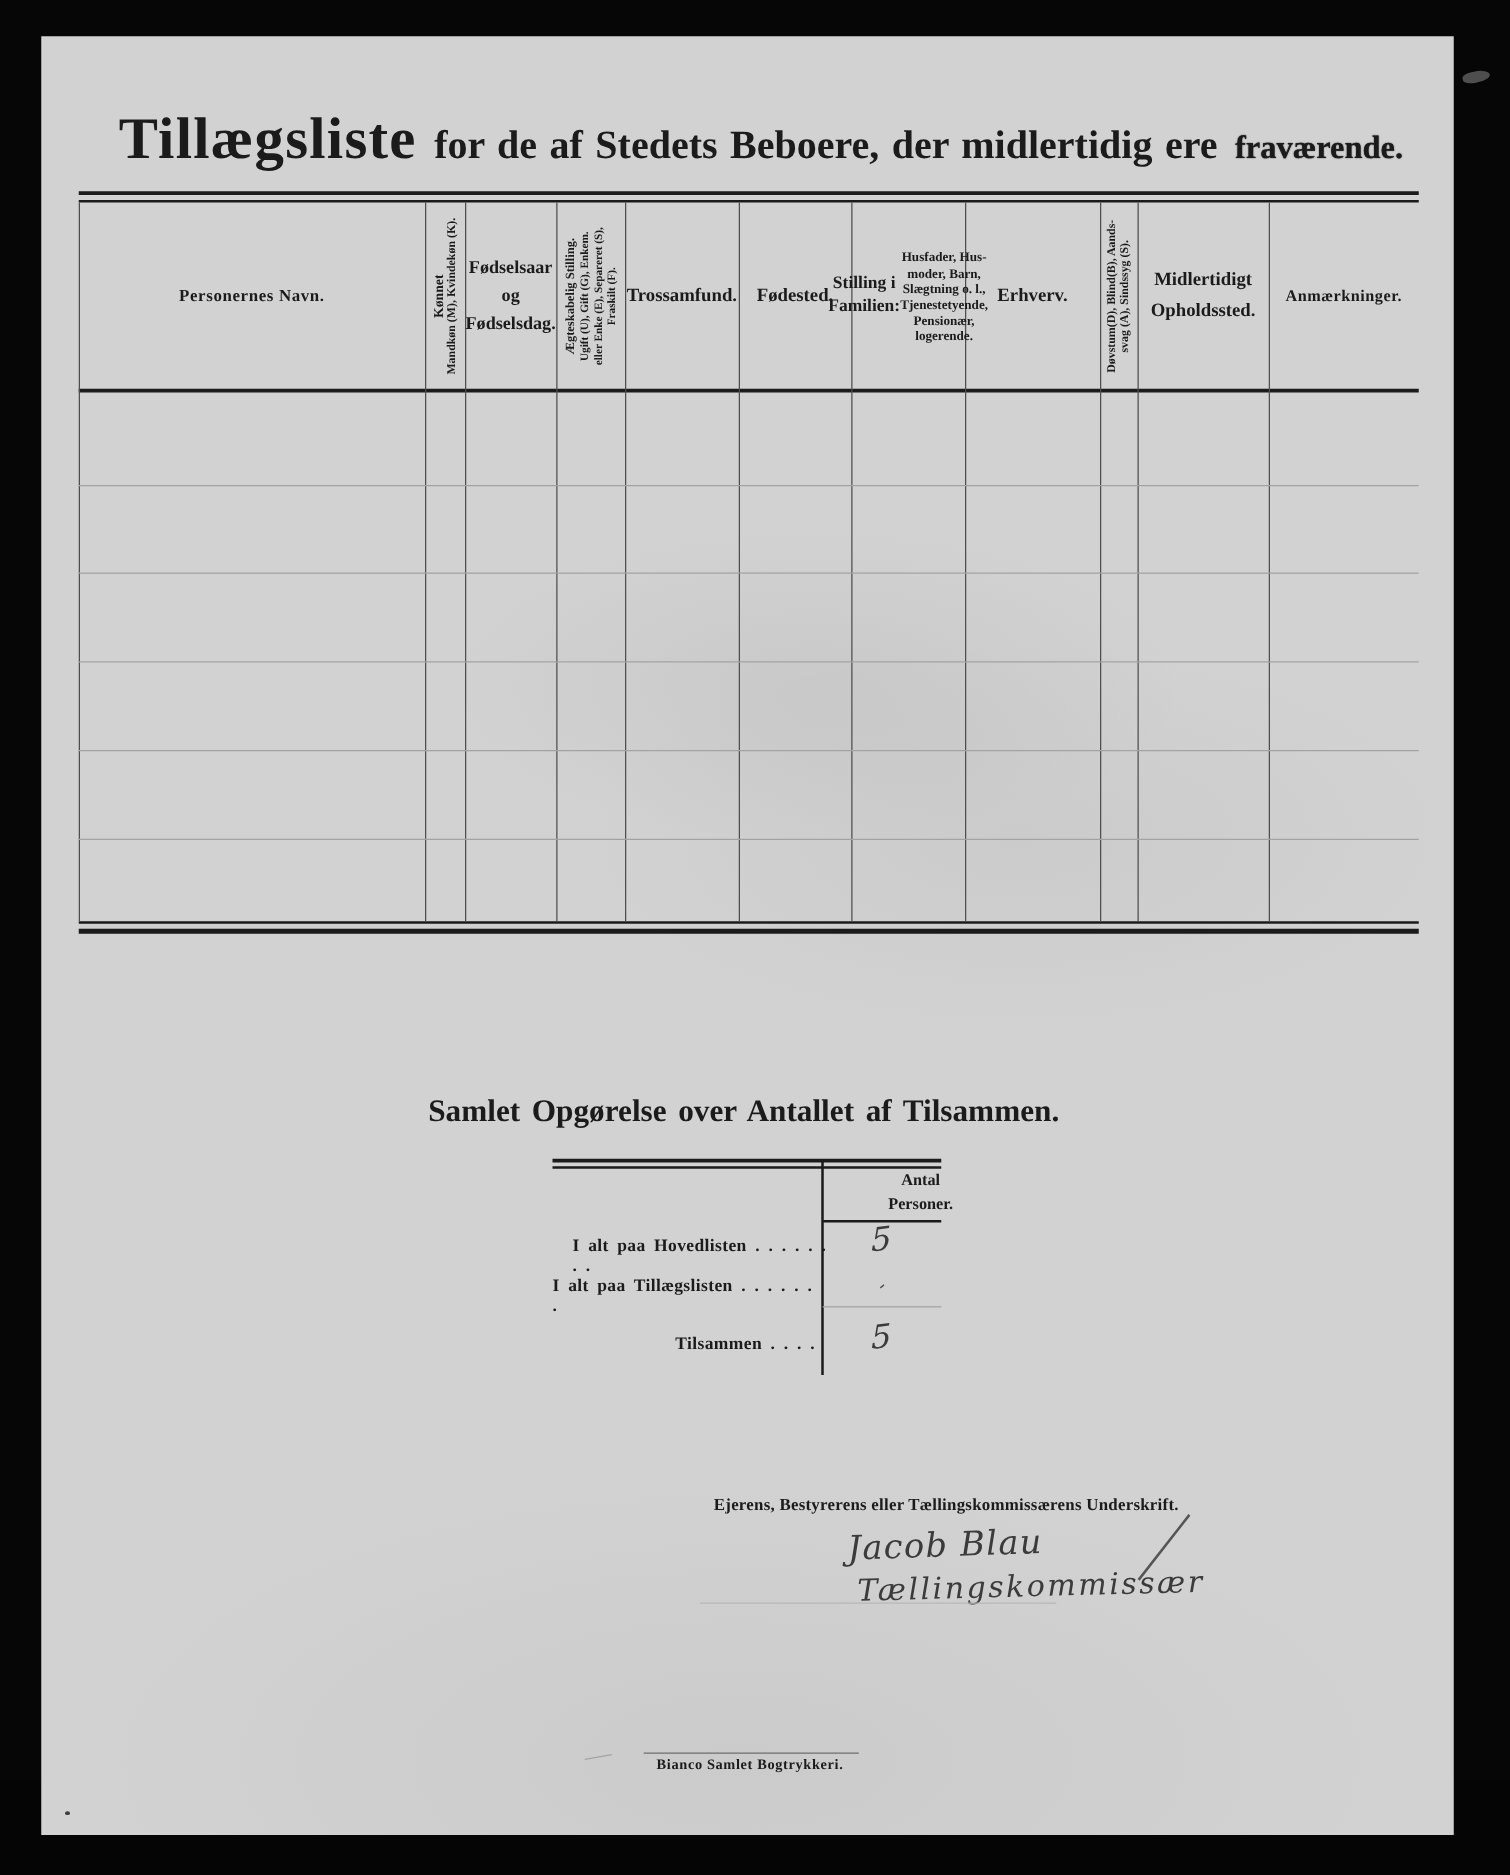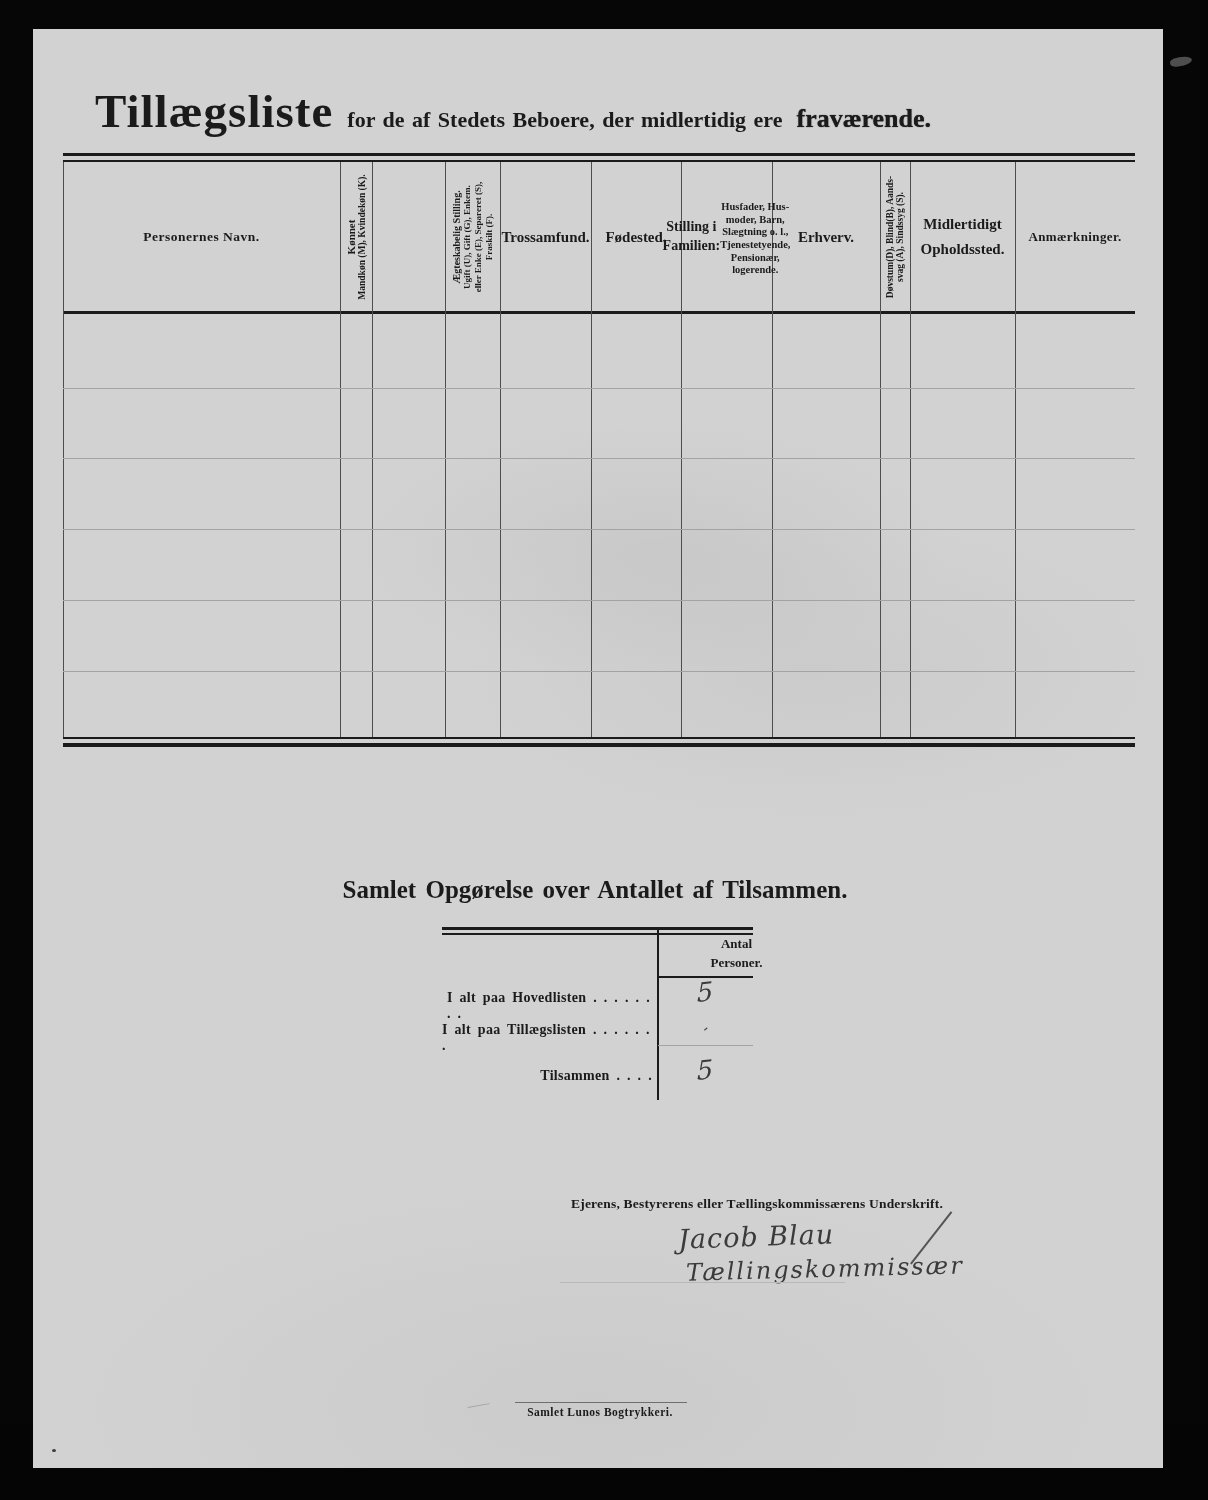--- a/index.html
+++ b/index.html
@@ -33,21 +33,21 @@
 <body>
 
 <div id="scan">
 
   <div class="abs" style="left:1170px;top:57px;width:22px;height:9px;background:#8a8a8a;opacity:.55;border-radius:40% 60% 50% 50%;transform:rotate(-12deg);"></div>
 
   <div id="page">
 
     <div class="abs" style="left:62px;top:55px;width:1010px;display:flex;align-items:baseline;gap:14px;white-space:nowrap;">
       <span style="font-size:47px;font-weight:bold;letter-spacing:1px;">Tillægsliste</span>
-      <span style="font-size:22px;font-weight:bold;word-spacing:2px;">for de af Stedets Beboere, der midlertidig ere</span>
+      <span style="font-size:32px;font-weight:bold;word-spacing:2px;">for de af Stedets Beboere, der midlertidig ere</span>
       <span style="font-size:26px;font-weight:bold;text-shadow:0 0 1px #1b1b1b;">fraværende.</span>
     </div>
 
     <div class="abs" style="left:30px;top:124px;width:1072px;height:594px;">
 
       <div class="abs ink" style="left:0;top:0;width:1072px;height:3px;"></div>
       <div class="abs ink" style="left:0;top:7px;width:1072px;height:2px;"></div>
 
       <div class="abs ink" style="left:0;top:158px;width:1072px;height:3px;"></div>
 
@@ -76,20 +76,25 @@
         <span>Personernes Navn.</span>
       </div>
 
       <div class="hcell" style="left:277px;width:32px;">
         <div class="rotwrap">
           <span style="font-size:11px;">Kønnet</span>
           <span style="font-size:9.5px;white-space:nowrap;">Mandkøn (M), Kvindekøn (K).</span>
         </div>
       </div>
 
+      <div class="hcell pre" style="left:309px;width:73px;font-size:14.5px;line-height:1.55;">
+        <span class="pre">Fødselsaar
+og
+Fødselsdag.</span>
+      </div>
 
       <div class="hcell" style="left:382px;width:55px;">
         <div class="rotwrap">
           <span style="font-size:10px;white-space:nowrap;">Ægteskabelig Stilling.</span>
           <span class="pre" style="font-size:9px;line-height:1.2;white-space:pre;">Ugift (U), Gift (G), Enkem.
 eller Enke (E), Separeret (S),
 Fraskilt (F).</span>
         </div>
       </div>
 
@@ -137,21 +142,21 @@
 
     <div class="abs" style="left:409px;top:898px;width:311px;height:173px;">
       <div class="abs ink" style="left:0;top:0;width:311px;height:2.5px;"></div>
       <div class="abs ink" style="left:0;top:6px;width:311px;height:1.5px;"></div>
       <div class="abs ink" style="left:215px;top:2px;width:2px;height:171px;"></div>
 
       <div class="abs center serifbold pre" style="left:216px;top:8px;width:95px;font-size:13px;line-height:1.45;padding-left:31px;">Antal
 Personer.</div>
       <div class="abs ink" style="left:216px;top:49px;width:95px;height:2px;"></div>
 
-      <div class="abs sumlabel" style="left:5px;top:63px;width:210px;">I alt paa Hovedlisten . . . . . . . .</div>
+      <div class="abs sumlabel" style="left:16px;top:63px;width:210px;">I alt paa Hovedlisten . . . . . . . .</div>
       <div class="abs center handwriting sumvalue" style="left:216px;top:50px;width:95px;">5</div>
 
       <div class="abs sumlabel" style="left:0;top:95px;width:210px;">I alt paa Tillægslisten  . . . . . . .</div>
       <div class="abs center handwriting" style="left:216px;top:92px;width:95px;font-size:15px;color:#4a4a4a;transform:rotate(-38deg);">-</div>
 
       <div class="abs faintline" style="left:216px;top:118px;width:95px;"></div>
 
       <div class="abs sumlabel" style="left:0;top:141px;width:210px;text-align:right;">Tilsammen . . . .</div>
       <div class="abs center handwriting sumvalue" style="left:216px;top:128px;width:95px;">5</div>
     </div>
@@ -161,17 +166,17 @@
     <div class="abs handwriting" style="left:645px;top:1192px;font-size:27px;transform:rotate(-2deg);">Jacob Blau</div>
 
     <div class="abs handwriting" style="left:653px;top:1226px;font-size:24px;transform:rotate(-1.5deg);letter-spacing:2px;">Tællingskommissær</div>
 
     <div class="abs" style="left:865px;top:1208px;width:66px;height:1.5px;background:#555;transform:rotate(-52deg);"></div>
 
     <div class="abs" style="left:527px;top:1253px;width:285px;height:1px;background:#b8b8b8;"></div>
 
     <div class="abs" style="left:435px;top:1376px;width:22px;height:4px;border-top:1.5px solid #9a9a9a;transform:rotate(-10deg);opacity:.8;"></div>
     <div class="abs" style="left:482px;top:1373px;width:172px;height:1px;background:#6e6e6e;"></div>
-    <div class="abs center serifbold" style="left:422px;top:1377px;width:290px;font-size:11.5px;letter-spacing:.5px;">Samlet Lunos Bogtrykkeri.</div>
+    <div class="abs center serifbold" style="left:422px;top:1377px;width:290px;font-size:11.5px;letter-spacing:.5px;">Bianco Samlet Bogtrykkeri.</div>
 
     <div class="abs" style="left:19px;top:1420px;width:4px;height:3px;background:#3c3c3c;border-radius:50%;"></div>
   </div>
 </div>
 
 </body></html>

